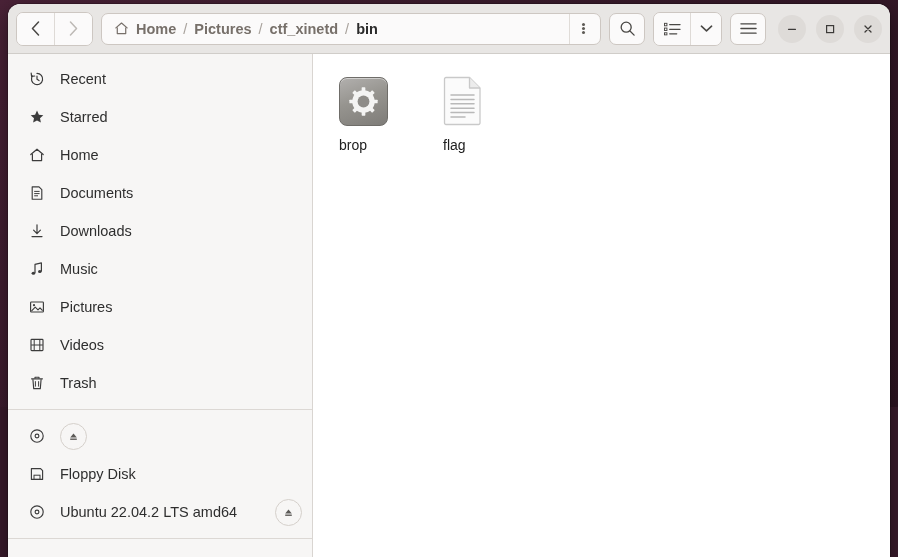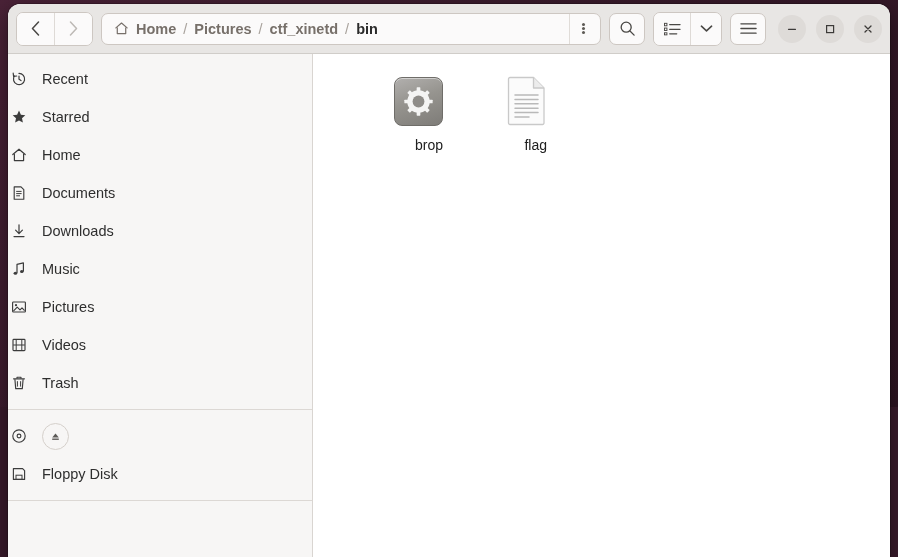--- a/index.html
+++ b/index.html
@@ -137,20 +137,21 @@
     background: #f7f6f5;
     border-right: 1px solid #d9d5d1;
     box-sizing: border-box;
     padding-top: 6px;
     overflow: hidden;
   }
   .sb-item {
     height: 38px;
     display: flex;
     align-items: center;
+    padding-left: 18px;
     padding-right: 10px;
     box-sizing: border-box;
     cursor: default;
   }
   .sb-icon {
     width: 22px; min-width: 22px;
     display: flex; align-items: center; justify-content: center;
     margin-right: 12px;
     color: #3c3c3c;
   }
@@ -183,21 +184,21 @@
     padding: 14px 0 0 26px;
     display: flex;
     flex-wrap: wrap;
     align-content: flex-start;
     box-sizing: border-box;
   }
   .file {
     width: 104px;
     display: flex;
     flex-direction: column;
-    align-items: flex-end;
+    align-items: flex-start;
     padding-top: 6px;
     cursor: default;
   }
   .file-ico { height: 54px; display: flex; align-items: center; justify-content: center; }
   .file-name {
     margin-top: 9px;
     font-size: 14px;
     color: #202020;
     text-align: center;
     max-width: 98px;
@@ -428,20 +429,35 @@
         <div class="sb-item">
           <span class="sb-icon">
             <svg width="16" height="16" viewBox="0 0 16 16">
               <path d="M2.4 2.6 H11.6 L13.6 4.6 V13.4 H2.4 Z" stroke="#3c3c3c" stroke-width="1.15" fill="none" stroke-linejoin="round"></path>
               <rect x="5" y="9.2" width="6" height="4.2" stroke="#3c3c3c" stroke-width="1" fill="none"></rect>
             </svg>
           </span>
           <span class="sb-label">Floppy Disk</span>
         </div>
 
+        <div class="sb-item">
+          <span class="sb-icon">
+            <svg width="16" height="16" viewBox="0 0 16 16">
+              <circle cx="8" cy="8" r="6.2" stroke="#3c3c3c" stroke-width="1.15" fill="none"></circle>
+              <circle cx="8" cy="8" r="1.9" stroke="#3c3c3c" stroke-width="1.15" fill="none"></circle>
+            </svg>
+          </span>
+          <span class="sb-label">Ubuntu 22.04.2 LTS amd64</span>
+          <span class="eject">
+            <svg width="11" height="11" viewBox="0 0 12 12">
+              <path d="M6 2.6 L9.6 7.1 H2.4 Z" fill="#5c5a57"></path>
+              <rect x="2.4" y="8.2" width="7.2" height="1.5" fill="#5c5a57"></rect>
+            </svg>
+          </span>
+        </div>
 
         <div class="sb-sep"></div>
 
         <div class="sb-item">
           
           
         </div>
       </div>
 
       <div id="files">

